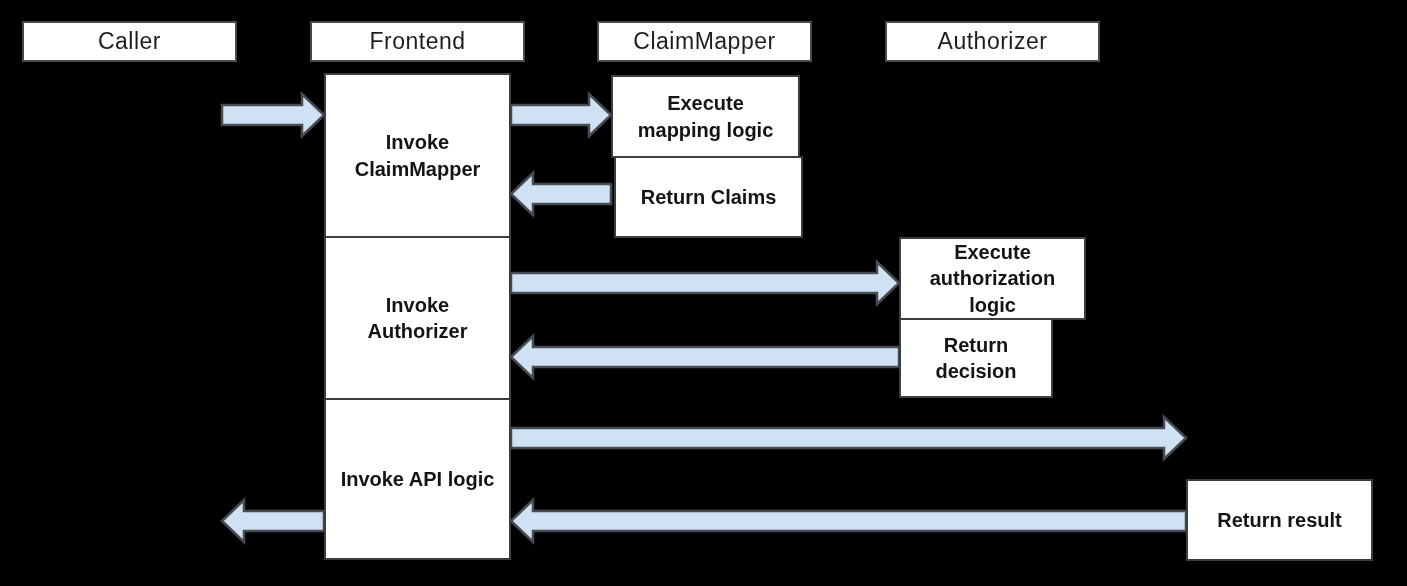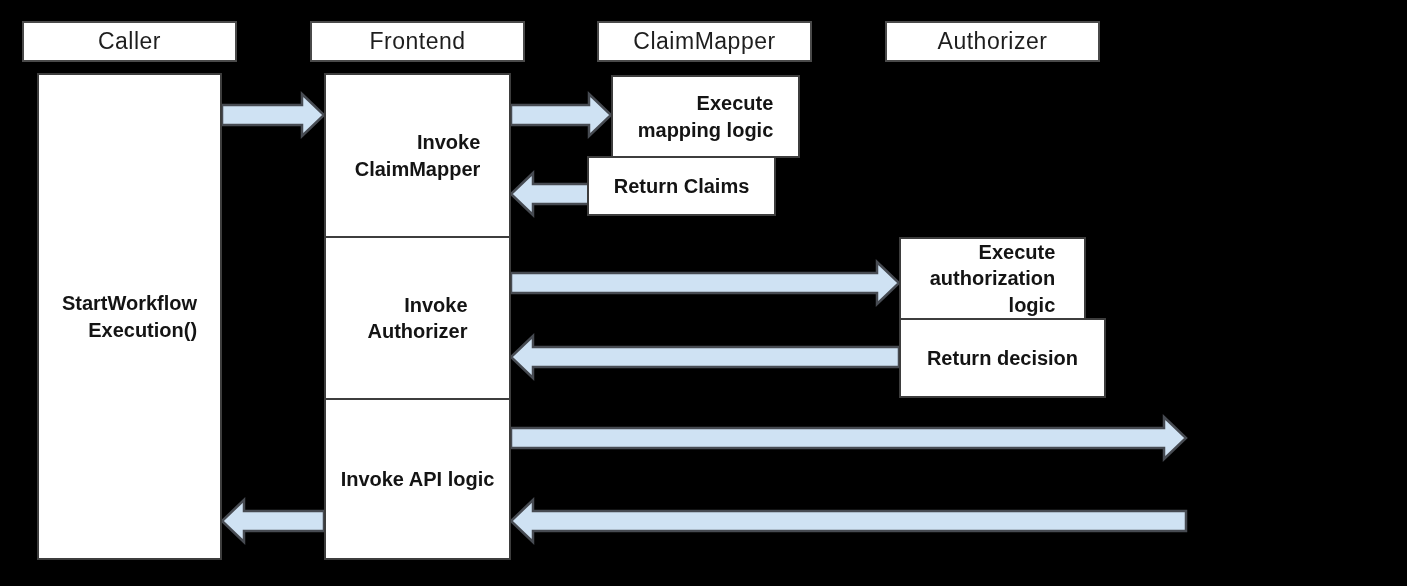--- a/index.html
+++ b/index.html
@@ -43,21 +43,21 @@
     letter-spacing: 0.5px;
     color: #1e1e1e;
   }
   .act {
     position: absolute;
     background: var(--box-fill);
     border: 2px solid var(--box-border);
     display: flex;
     align-items: center;
     justify-content: center;
-    text-align: right;
+    text-align: center;
     font-size: 20px;
     font-weight: 700;
     line-height: 1.32;
     color: var(--text);
     white-space: pre-line;
     padding: 4px;
   }
   polygon.arrow {
     fill: var(--arrow-fill);
     stroke: var(--arrow-stroke);
@@ -86,48 +86,47 @@
   <div class="header-box" style="left:310px">
       <span>Frontend</span>
     </div>
   <div class="header-box" style="left:597px">
       <span>ClaimMapper</span>
     </div>
   <div class="header-box" style="left:885px">
       <span>Authorizer</span>
     </div>
 
-  <div class="act" style="left:37px;top:73px;width:185px;height:487px">
-    <span>StartWorkflow
-Execution()</span>
-  </div>
 
   <div class="act" style="left:324px;top:73px;width:187px;height:165px">
     <span>Invoke
 ClaimMapper</span>
   </div>
   <div class="act" style="left:324px;top:236px;width:187px;height:164px">
     <span>Invoke
 Authorizer</span>
   </div>
   <div class="act" style="left:324px;top:398px;width:187px;height:162px">
     <span>Invoke API logic</span>
   </div>
 
   <div class="act" style="left:611px;top:75px;width:189px;height:83px">
     <span>Execute
 mapping logic</span>
   </div>
-  <div class="act" style="left:587px;top:156px;width:189px;height:60px">
+  <div class="act" style="left:614px;top:156px;width:189px;height:82px">
     <span>Return Claims</span>
   </div>
 
   <div class="act" style="left:899px;top:237px;width:187px;height:83px">
     <span>Execute
 authorization
 logic</span>
   </div>
-  <div class="act" style="left:899px;top:318px;width:207px;height:80px">
+  <div class="act" style="left:899px;top:318px;width:154px;height:80px">
     <span>Return decision</span>
   </div>
 
+  <div class="act" style="left:1186px;top:479px;width:187px;height:82px">
+    <span>Return result</span>
+  </div>
 
 </div>
 
 </body></html>

